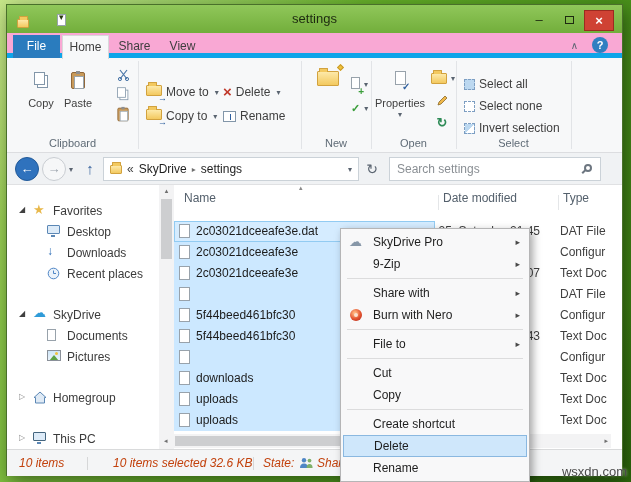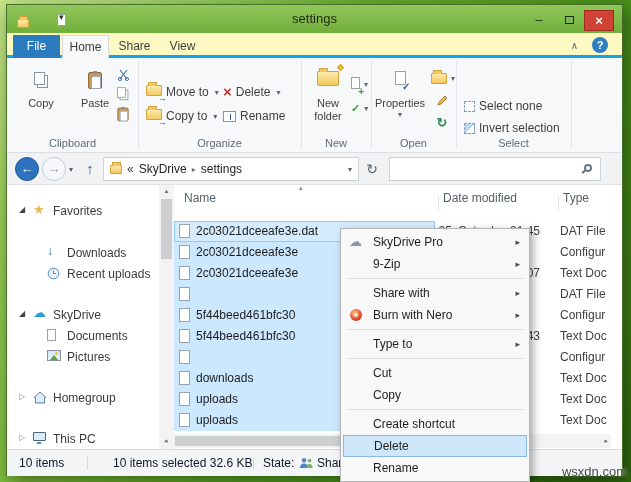--- a/index.html
+++ b/index.html
@@ -34,21 +34,21 @@
     line-height:20px; font-size:13px; color:#1d2a10; }
   .wc.min { right:68px; }
   .wc.max { right:38px; }
   .wc.close { right:8px; background:#cf4234; color:#fff; border:1px solid #9c2a20;
     font-size:13px; font-weight:bold; }
   .maxglyph { display:inline-block; width:9px; height:8px; border:1px solid #1d2a10;
     vertical-align:middle; margin-top:-2px; }
 
   
   .tabrow { position:absolute; left:0; top:28px; right:0; height:25px;
-    background:#fef9c3; border-bottom:3px solid #0ea5e9; }
+    background:#f9a8d4; border-bottom:5px solid #0ea5e9; }
   .tab { position:absolute; top:2px; height:23px; line-height:23px; width:47px;
     text-align:center; font-size:12px; color:#3e3e3e; }
   .tab.file { left:6px; background:#2a7cbe; color:#fff; }
   .tab.home { left:55px; background:#f7f8f9; border:1px solid #d8d9da; border-bottom:none;
     height:24px; z-index:2; }
   .tab.share { left:104px; }
   .tab.view { left:152px; }
   .rib-collapse { position:absolute; right:44px; top:7px; font-size:10px; color:#5a6470; }
   .helpbtn { position:absolute; right:14px; top:4px; width:16px; height:16px; border-radius:50%;
     background:#2f7fc1; color:#fff; font-size:11px; font-weight:bold; text-align:center;
@@ -189,21 +189,21 @@
   .ftype { position:absolute; left:399px; width:48px; top:0; overflow:hidden; line-height:21px;
     font-size:12px; color:#3f3f3f; white-space:nowrap; }
   .hscroll { position:absolute; left:0; right:0; top:249px; height:14px; background:#f3f3f4; }
   .harr { position:absolute; top:3px; font-size:7px; color:#6f6f6f; }
   .harr.l { left:3px; }
   .harr.r { right:3px; }
   .hthumb { position:absolute; left:14px; top:2px; width:260px; height:10px; background:#cdced0; }
 
   
   .statusbar { position:absolute; left:0; right:0; top:444px; height:27px; background:#f4f5f6;
-    border-top:1px solid #d9dadb; font-size:12px; color:#0f172a; }
+    border-top:1px solid #d9dadb; font-size:12px; color:#c2410c;font-style:italic; }
   .st { position:absolute; top:0; line-height:26px; white-space:nowrap; }
   .stsep { position:absolute; top:7px; width:1px; height:13px; background:#d6d7d8; }
   .shared-ic { position:absolute; top:7px; }
 
   
   .context-menu { position:absolute; left:340px; top:228px; width:190px; background:#f8f8f9;
     border:1px solid #b5b5b6; box-shadow:3px 3px 8px rgba(0,0,0,.35); padding:2px 0; z-index:50; }
   .mi { position:relative; height:22px; line-height:22px; font-size:12px; color:#1e1e1e;
     padding-left:32px; white-space:nowrap; }
   .mi .mi-arrow { position:absolute; right:9px; top:0; font-size:9px; color:#4a4a4a; }
@@ -253,21 +253,21 @@
     <div class="gsep" style="left:364px"></div>
     <div class="gsep" style="left:449px"></div>
     <div class="gsep" style="left:564px"></div>
 
     <div class="btn-lg" style="left:12px">
       <span class="icwrap">
           <span class="pages"></span>
         </span>
       <span class="lbl">Copy</span>
     </div>
-    <div class="btn-lg" style="left:66px">
+    <div class="btn-lg" style="left:49px">
       <span class="icwrap">
           <span class="clipboard"></span>
         </span>
       <span class="lbl">Paste</span>
     </div>
     <div class="btn-xs" style="left:103px; top:6px">
       <svg width="13" height="13">
           <path d="M3 2 L10 11 M10 2 L3 11" stroke="#4a76a8" stroke-width="1.2" fill="none"></path>
           <circle cx="3" cy="11" r="1.6" fill="none" stroke="#4a76a8"></circle>
           <circle cx="10" cy="11" r="1.6" fill="none" stroke="#4a76a8"></circle>
@@ -293,27 +293,25 @@
     </div>
     <div class="btn-row" style="left:139px; top:48px">
       <span class="ic-stack"><span class="folder"></span><span class="ov">→</span></span>
       <span>Copy to</span>
       <span class="dd">▾</span>
     </div>
     <div class="btn-row" style="left:216px; top:48px">
       <span class="rename-ic"></span>
       <span>Rename</span>
     </div>
-    <div class="grp-lbl" style="left:131px; width:163px">Organize</div>
 
     <div class="btn-lg" style="left:297px; width:48px">
       <span class="icwrap">
           <span class="ic-stack"><span class="folder lg"></span><span class="spark"></span></span>
         </span>
-      <span class="lbl">New folder</span>
     </div>
     <div class="btn-xs-dd" style="left:344px; top:16px">
       <span class="ic-stack"><span class="page sm"></span><span class="plusov">+</span></span>
       <span class="dd">▾</span>
     </div>
     <div class="btn-xs-dd" style="left:344px; top:40px">
       <span class="greencheck">✓</span>
       <span class="dd">▾</span>
     </div>
     <div class="grp-lbl" style="left:294px; width:70px">New</div>
@@ -332,20 +330,24 @@
     <div class="btn-xs" style="left:422px; top:32px">
       <svg width="13" height="13">
           <path d="M2 11 L3 8 L9 2 L11 4 L5 10 Z" fill="#f0b84a" stroke="#8a6a2a" stroke-width="0.8"></path>
         </svg>
     </div>
     <div class="btn-xs" style="left:422px; top:54px">
       <span class="histo">↻</span>
     </div>
     <div class="grp-lbl" style="left:364px; width:85px">Open</div>
 
+    <div class="btn-row" style="left:457px; top:16px">
+      <span class="selgrid all"></span>
+      <span>Select all</span>
+    </div>
     <div class="btn-row" style="left:457px; top:38px">
       <span class="selgrid"></span>
       <span>Select none</span>
     </div>
     <div class="btn-row" style="left:457px; top:60px">
       <span class="selgrid invert"></span>
       <span>Invert selection</span>
     </div>
     <div class="grp-lbl" style="left:449px; width:115px">Select</div>
   </div>
@@ -358,42 +360,47 @@
     <div class="crumb">
       <span class="folder xs"></span>
       <span class="crumb-overflow">«</span>
       <span class="crumb-seg">SkyDrive</span>
       <span class="crumb-sep">▸</span>
       <span class="crumb-seg">settings</span>
       <span class="crumb-dd">▾</span>
     </div>
     <div class="refreshbtn"><span>↻</span></div>
     <div class="searchbox">
+      <input class="searchinput" placeholder="Search settings" style="">
       <span class="mag"></span>
     </div>
   </div>
 
   <div class="main">
 
     <div class="navpane">
       <div class="nav-item" style="top:16px">
         <span class="tri open">◢</span>
         <span class="nico star">★</span>
         <span class="nlbl">Favorites</span>
       </div>
+      <div class="nav-item" style="top:37px">
+        <span class="nico c monitor"></span>
+        <span class="nlbl c">Desktop</span>
+      </div>
       <div class="nav-item" style="top:58px">
         <span class="nico c dlarrow">↓</span>
         <span class="nlbl c">Downloads</span>
       </div>
       <div class="nav-item" style="top:79px">
         <span class="nico c"><svg width="13" height="13">
               <circle cx="6.5" cy="6.5" r="5.3" fill="#eaf2fa" stroke="#4f86c6"></circle>
               <path d="M6.5 3.5 V6.5 H9" stroke="#4f86c6" fill="none"></path>
             </svg></span>
-        <span class="nlbl c">Recent uploads</span>
+        <span class="nlbl c">Recent places</span>
       </div>
       <div class="nav-item" style="top:120px">
         <span class="tri open">◢</span>
         <span class="nico cloudic">☁</span>
         <span class="nlbl">SkyDrive</span>
       </div>
       <div class="nav-item" style="top:162px">
         <span class="nico c pictureic"></span>
         <span class="nlbl c">Pictures</span>
       </div>
@@ -537,21 +544,21 @@
     <span>Share with</span>
     <span class="mi-arrow">▸</span>
   </div>
   <div class="mi">
     <span class="nero-ic"></span>
     <span>Burn with Nero</span>
     <span class="mi-arrow">▸</span>
   </div>
   <div class="msep"></div>
   <div class="mi">
-    <span>Type to</span>
+    <span>File to</span>
     <span class="mi-arrow">▸</span>
   </div>
   <div class="msep"></div>
   <div class="mi">
     <span>Cut</span>
   </div>
   <div class="mi">
     <span>Copy</span>
   </div>
   <div class="msep"></div>

